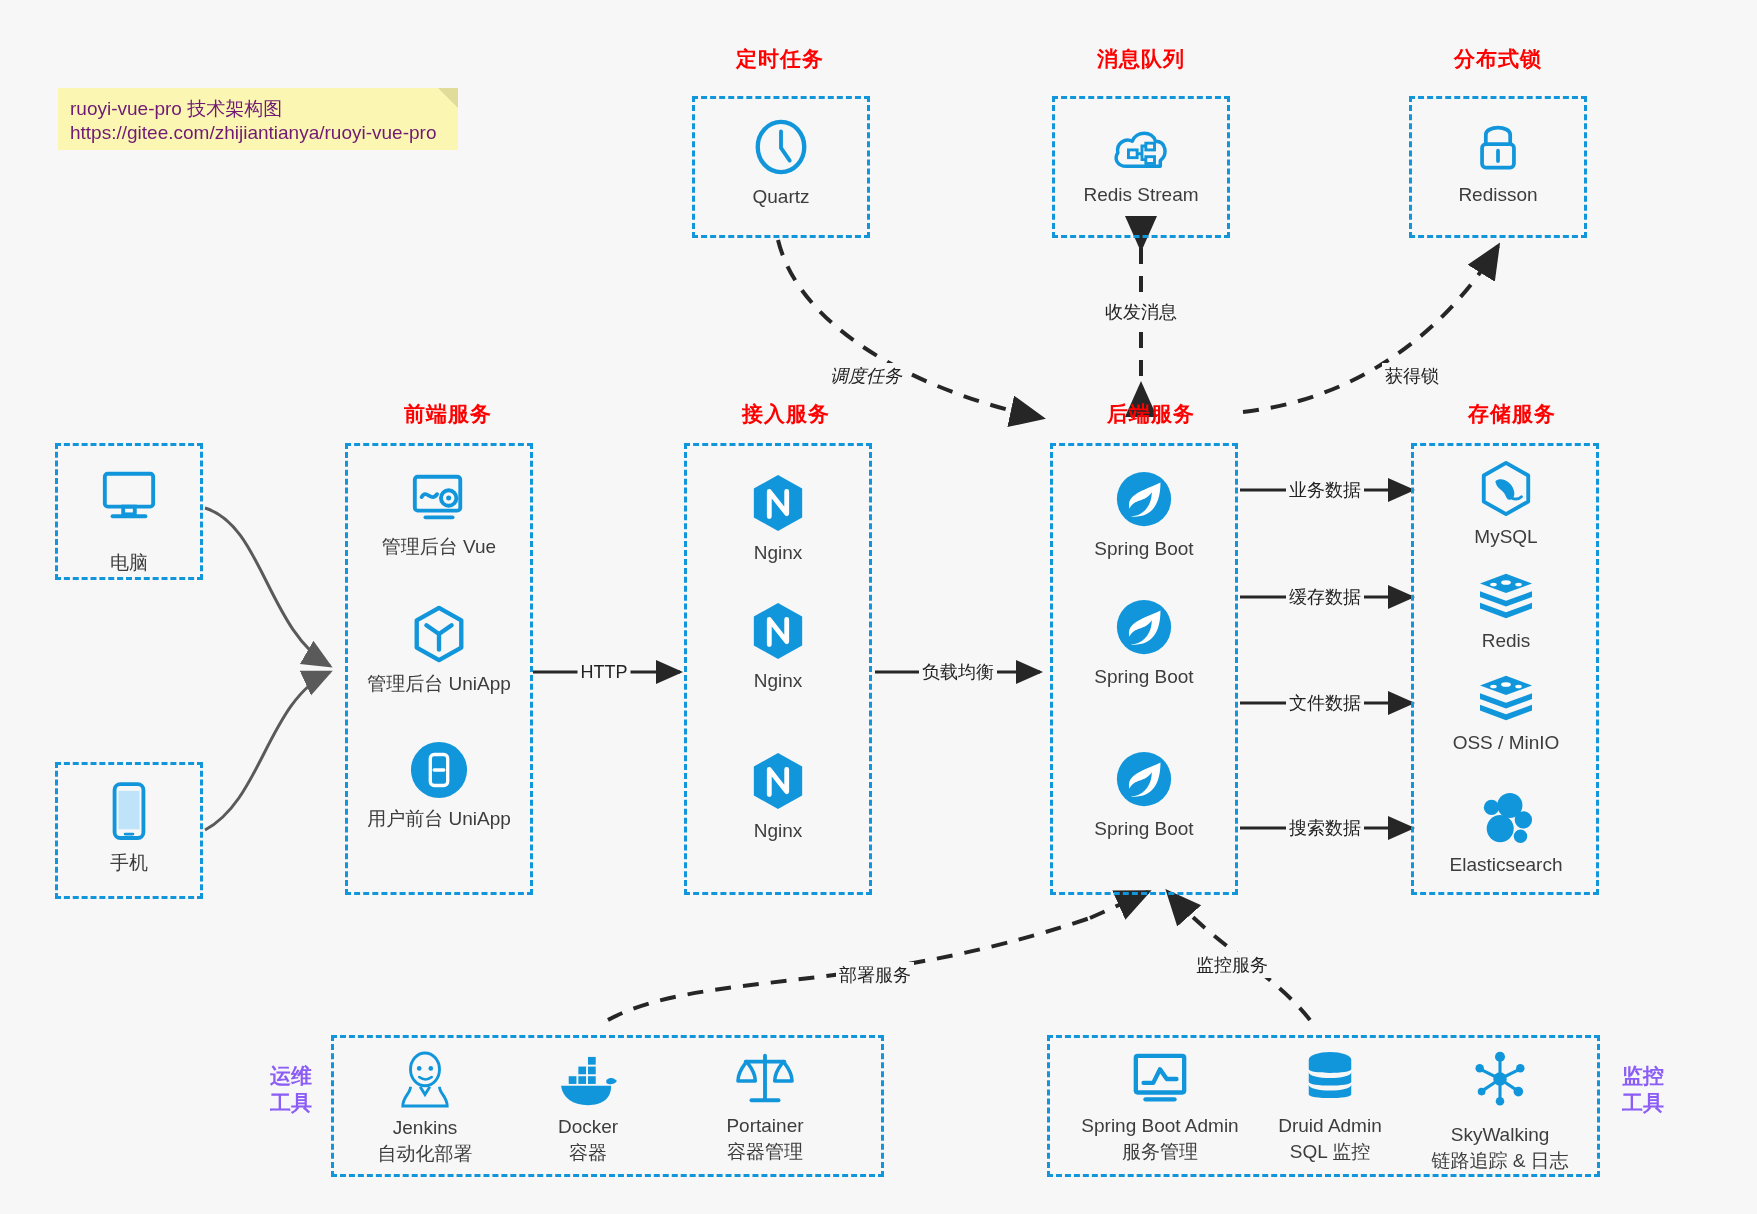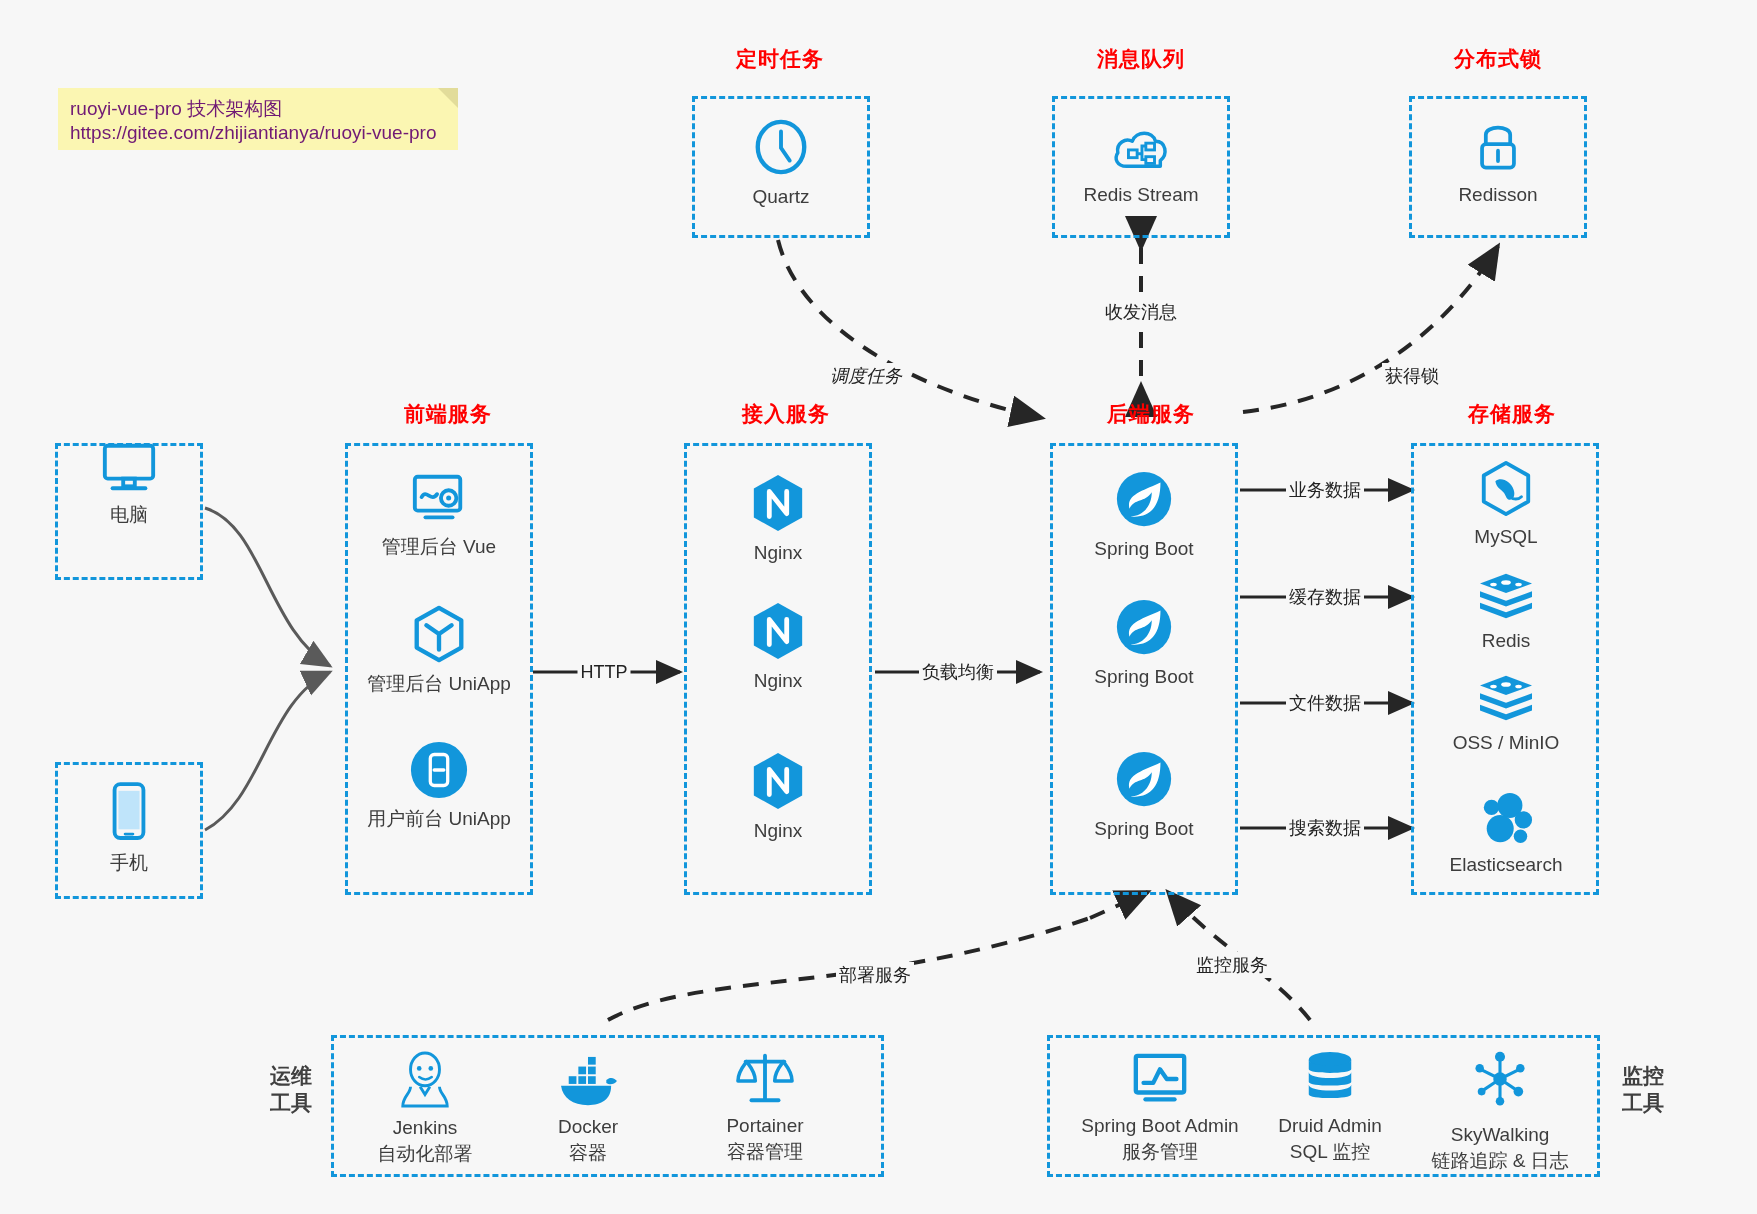--- a/index.html
+++ b/index.html
@@ -23,21 +23,21 @@
     position:absolute;
     color:#ff0000;
     font-weight:bold;
     font-size:21px;
     text-align:center;
     letter-spacing:1px;
     white-space:nowrap;
   }
   .sidehead{
     position:absolute;
-    color:#404040;
+    color:#8b5cf6;
     font-weight:bold;
     font-size:21px;
     text-align:center;
     line-height:1.28;
     white-space:nowrap;
   }
 
   
   .node{
     position:absolute;
@@ -156,21 +156,21 @@
   <div class="node" style="left:1439px;top:116px;width:118px;">
     <svg class="ico" width="60" height="60" viewBox="0 0 64 64">
       <path d="M19 30 L19 20 C19 10 45 10 45 20 L45 30" fill="none" stroke="#1296db" stroke-width="4"></path>
       <rect x="15" y="30" width="34" height="25" rx="4" fill="none" stroke="#1296db" stroke-width="4"></rect>
       <line x1="32" y1="37" x2="32" y2="48" stroke="#1296db" stroke-width="4" stroke-linecap="round"></line>
     </svg>
     <div class="cap">Redisson</div>
   </div>
 
   <div class="dbox" style="left:55px;top:443px;width:148px;height:137px;"></div>
-  <div class="node" style="left:82px;top:438px;width:94px;">
+  <div class="node" style="left:82px;top:466px;width:94px;gap:20px;">
     <svg class="ico" width="64" height="58" viewBox="0 0 66 60">
       <rect x="8" y="8" width="50" height="34" rx="3" fill="none" stroke="#1296db" stroke-width="4"></rect>
       <rect x="27" y="42" width="12" height="8" fill="none" stroke="#1296db" stroke-width="4"></rect>
       <line x1="16" y1="52" x2="50" y2="52" stroke="#1296db" stroke-width="4" stroke-linecap="round"></line>
     </svg>
     <div class="cap">电脑</div>
   </div>
 
   <div class="dbox" style="left:55px;top:762px;width:148px;height:137px;"></div>
   <div class="node" style="left:82px;top:780px;width:94px;">

